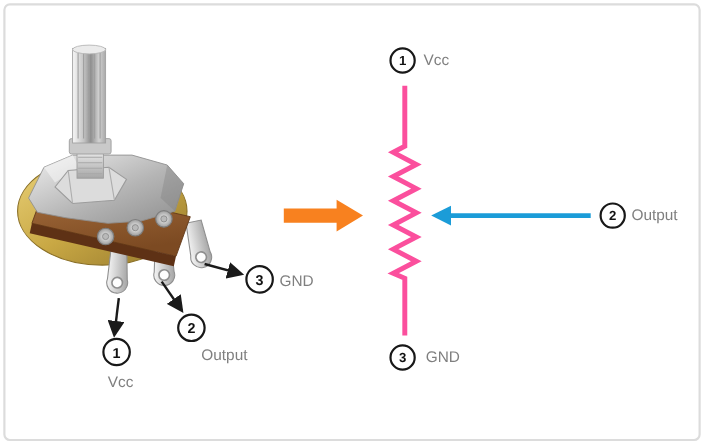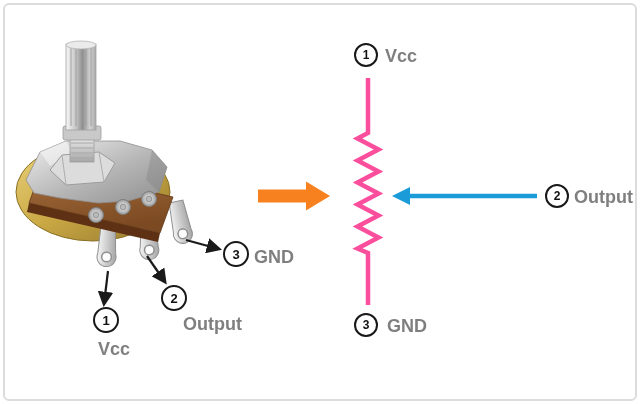--- a/index.html
+++ b/index.html
@@ -13,21 +13,21 @@
   }
   .layer{position:absolute;left:0;top:0;}
   .pin-circle{
     position:absolute;width:20px;height:20px;border:2px solid #181818;
     border-radius:50%;background:#ffffff;display:flex;align-items:center;
     justify-content:center;font-weight:700;font-size:12px;color:#111;
     line-height:1;
   }
   .pin-circle.lg{width:22px;height:22px;font-size:13px;}
   .pin-label{
-    position:absolute;font-weight:700;font-size:18px;color:#7f7f7f;
+    position:absolute;font-weight:400;font-size:14px;color:#7f7f7f;
     white-space:nowrap;line-height:1.1;text-align:right;
   }
 </style>
 </head>
 <body>
 
 <div class="stage">
 
   <svg class="layer" width="640" height="404" viewBox="0 0 640 404">
     <defs>

